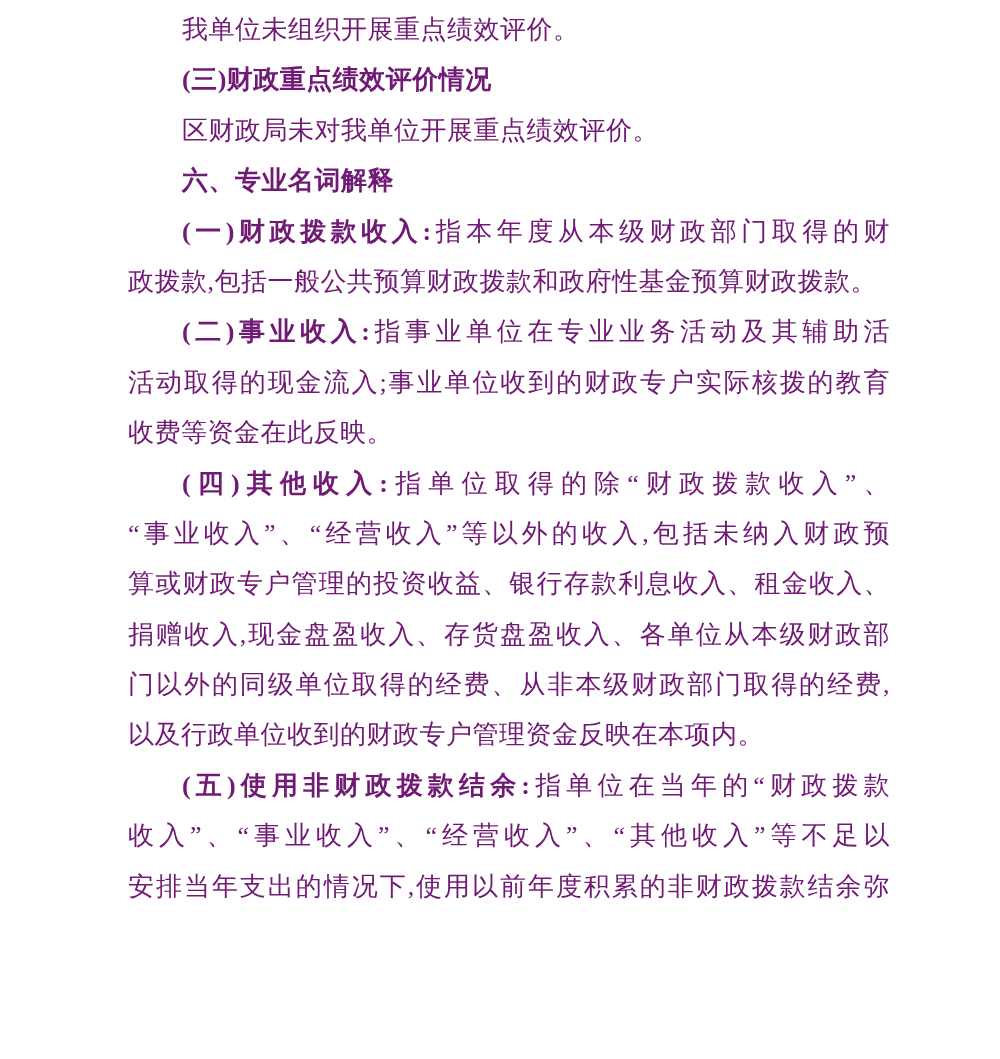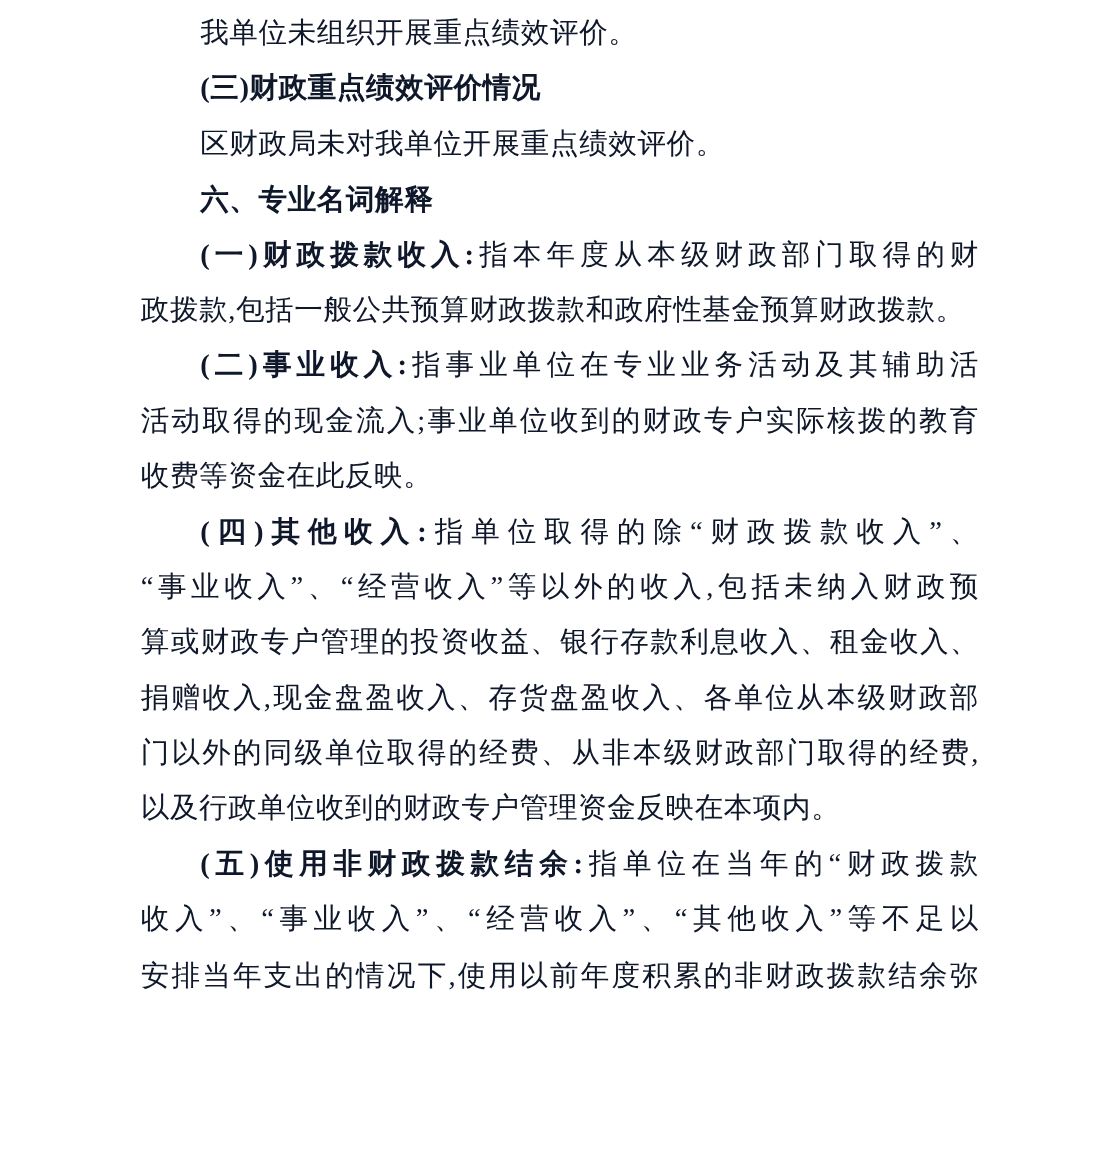--- a/index.html
+++ b/index.html
@@ -10,38 +10,38 @@
   .page {
     position: relative;
     box-sizing: border-box;
     width: 1000px;
     height: 1059px;
     background: #ffffff;
     padding: 5px 110px 0 128px;
     overflow: hidden;
     font-family: "Liberation Serif", "DejaVu Serif", serif;
     font-size: 26px;
-    color: #0f172a;
+    color: #701a75;
     letter-spacing: 0.5px;
   }
   .para { margin: 0; }
   .line {
     line-height: 50.4px;
     height: 50.4px;
     text-align: left;
   }
   .line.justify {
     text-align: justify;
     text-align-last: justify;
   }
   .line.indent { text-indent: 54px; }
   .seg-normal { font-weight: normal; }
   .seg-bold   { font-weight: 700; margin-top: 48px; }
   .seg-hei {
-    font-family: Liberation Sans, sans-serif;
+    font-family: Liberation Mono, monospace;
     font-weight: 700;
   }
 </style>
 </head>
 <body>
 
 <div class="page">
     <div class="para">
       <div class="line indent"><span class="seg-normal">我单位未组织开展重点绩效评价。</span></div>
     </div>

